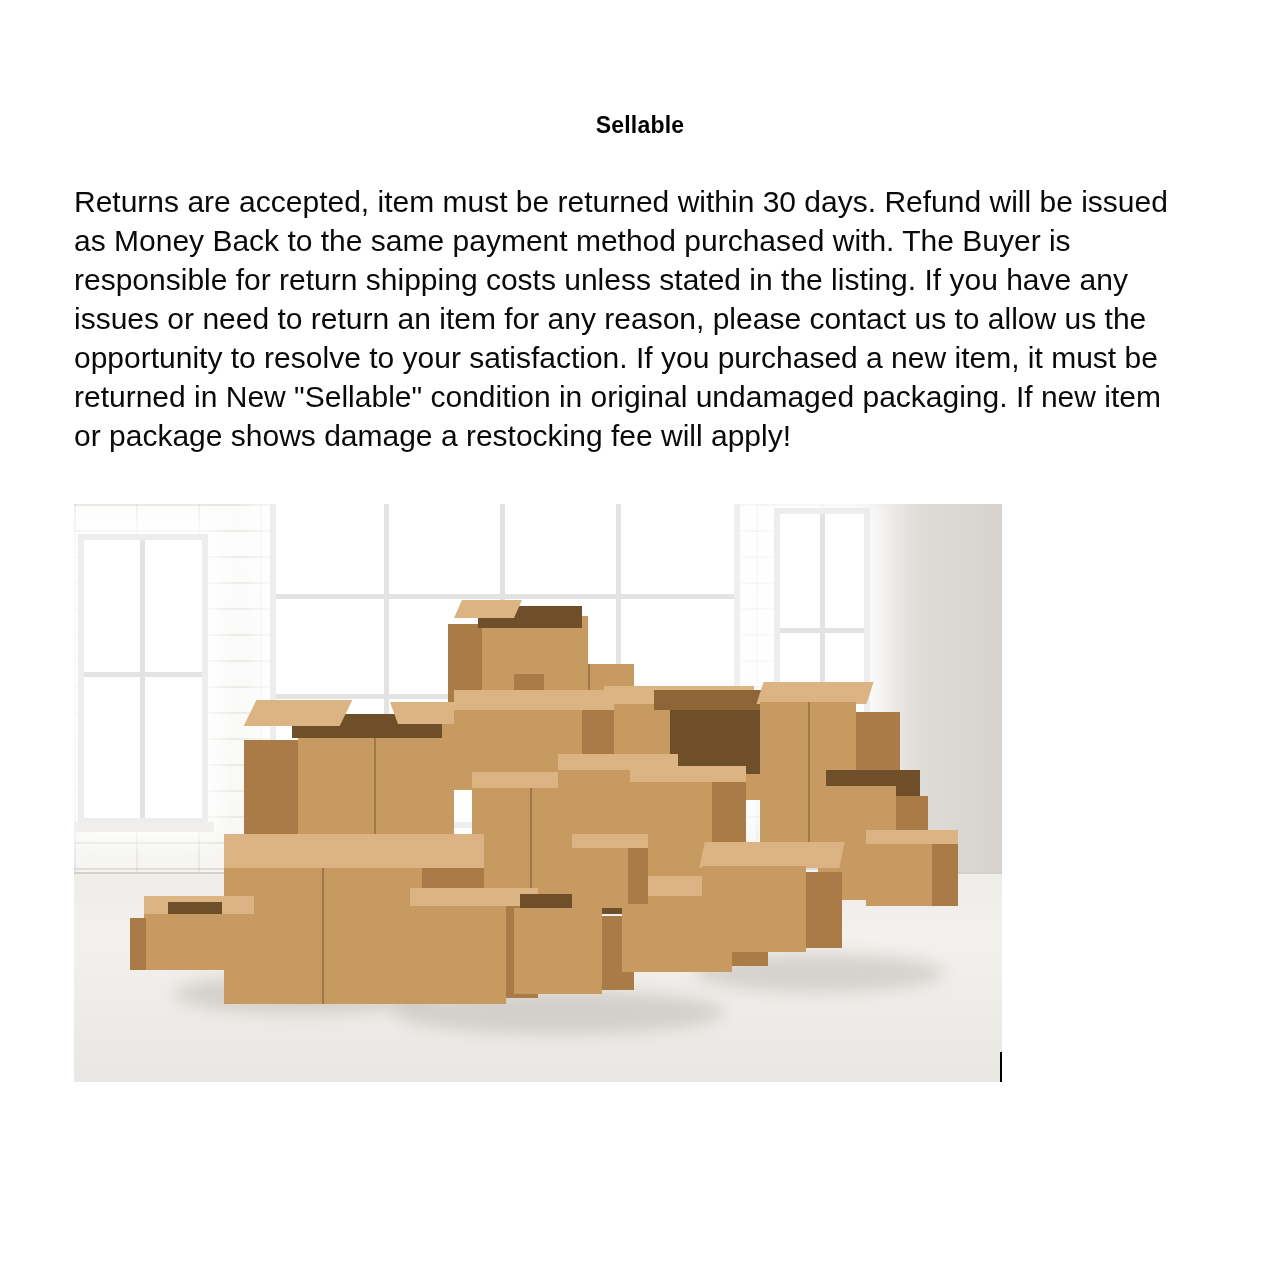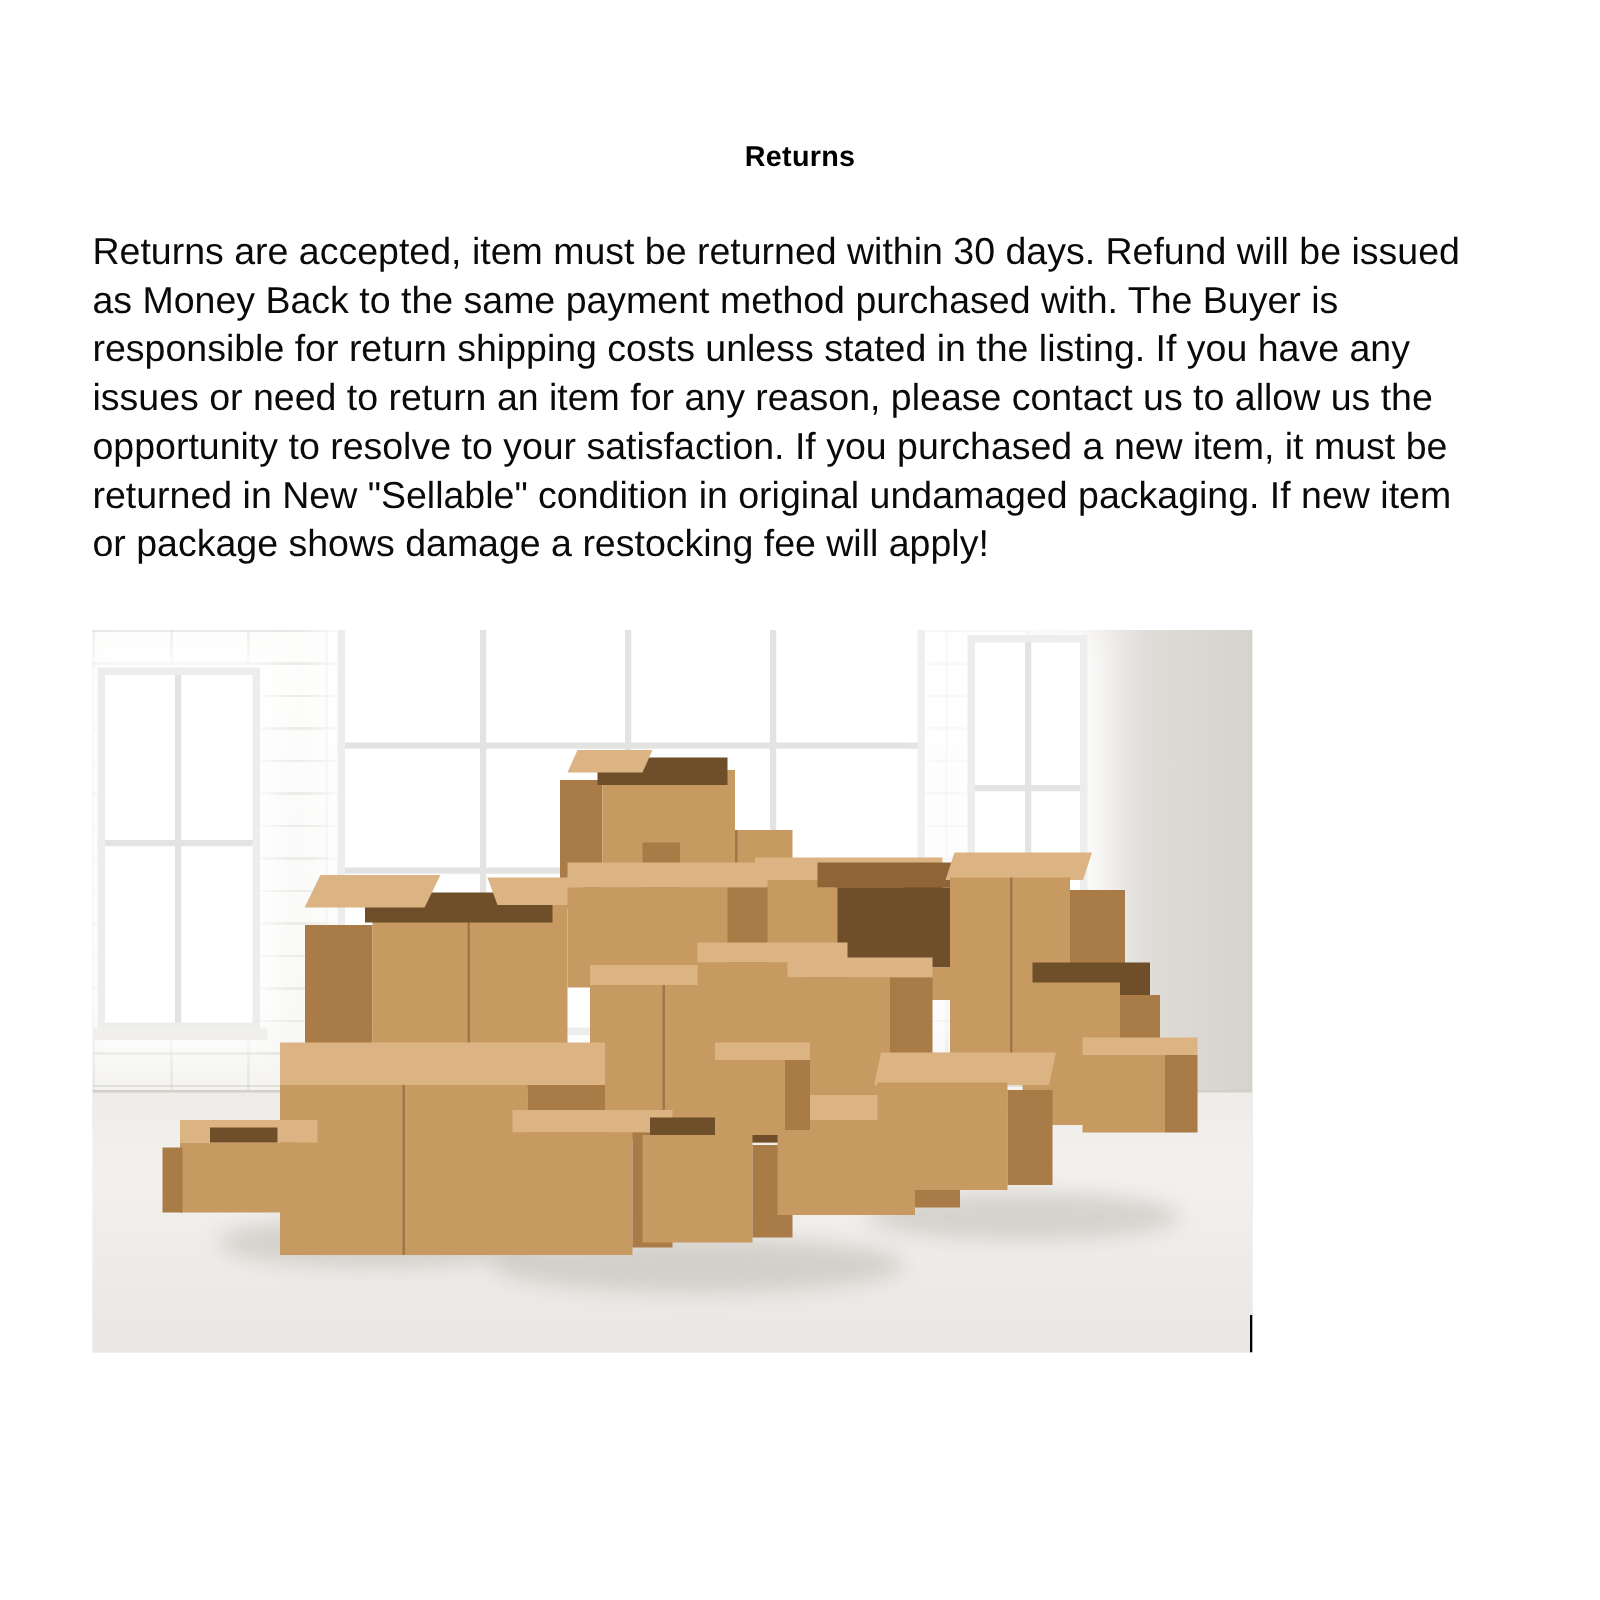--- a/index.html
+++ b/index.html
@@ -155,21 +155,21 @@
     width: 2px;
     height: 30px;
     background: #000;
   }
 </style>
 </head>
 <body>
 
 <div class="page">
 
-  <div class="doc-title">Returns</div>
+  <div class="doc-title">Sellable</div>
 
   <div class="doc-body">Returns are accepted, item must be returned within 30 days. Refund will be issued as Money Back to the same payment method purchased with. The Buyer is responsible for return shipping costs unless stated in the listing. If you have any issues or need to return an item for any reason, please contact us to allow us the opportunity to resolve to your satisfaction. If you purchased a new item, it must be returned in New "Sellable" condition in original undamaged packaging. If new item or package shows damage a restocking fee will apply!</div>
 
   <div class="figure">
     <div class="scene">
 
       <div class="brickwall"></div>
       <div class="rightwall"></div>
       <div class="rightwall-edge"></div>
 

